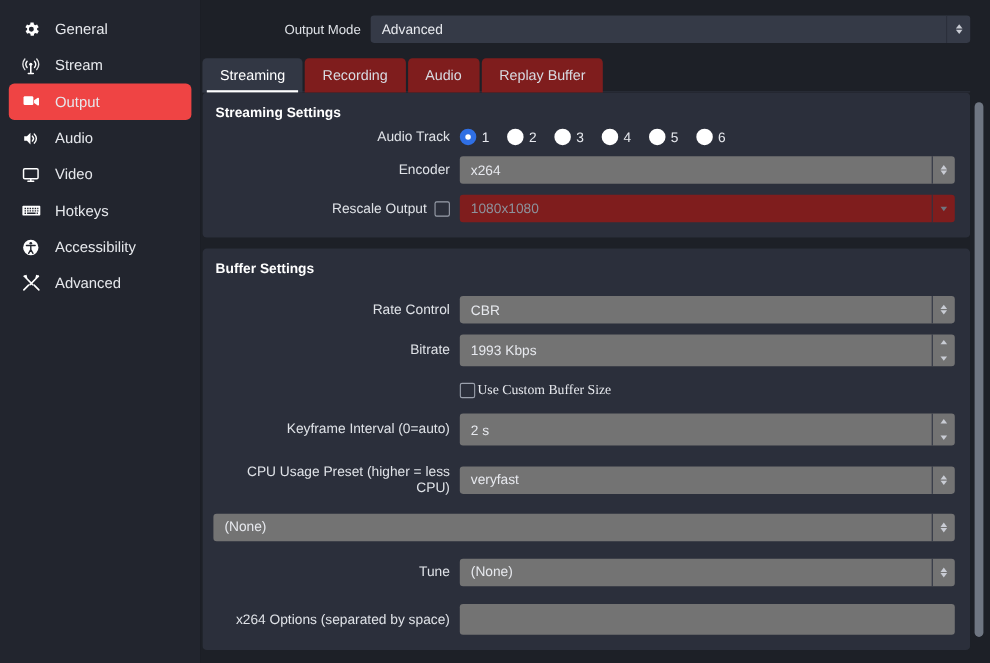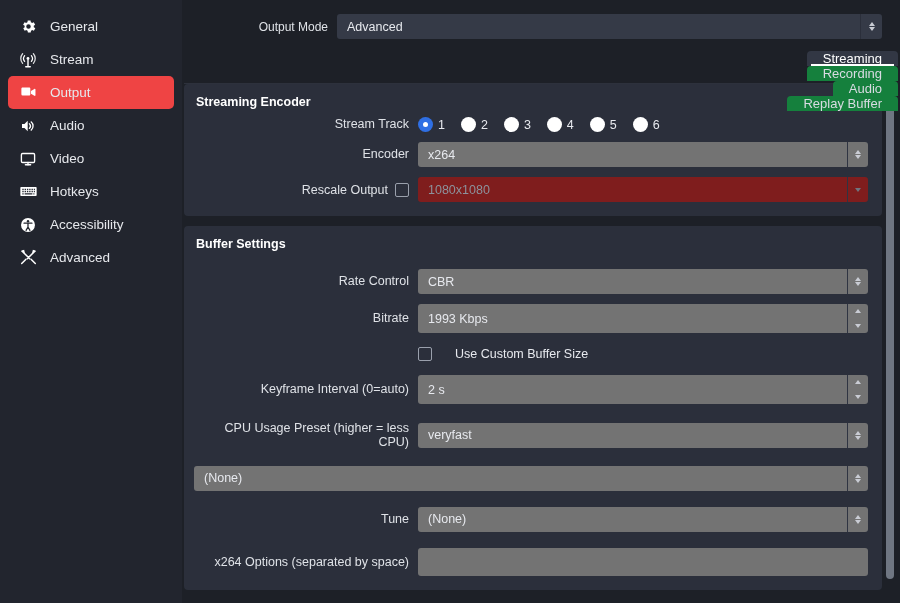--- a/index.html
+++ b/index.html
@@ -78,32 +78,31 @@
   .chev.dn { border-top: 4px solid #c9ccd4; }
   .chev.dim.dn { border-top-color: #70757f; }
 
   
   .tabs {
     display: flex; align-items: flex-end;
     height: 33px;
     margin: 8px 0 0 2px;
     padding-left: 0px;
     position: relative;
-    flex-direction: column;
   }
   .tabs::after {
     content: ""; position: absolute; left: 0; right: 18px; bottom: 0;
     height: 1px; background: #2d313c;
   }
   .tab {
     height: 31px;
     padding: 0 16px;
     display: flex; align-items: center;
     font-size: 13px; color: #d8dbe2;
-    background: #15803d;
+    background: #7f1d1d;
     border-radius: 4px 4px 0 0;
     margin-right: 2px;
     position: relative;
     z-index: 1;
   }
   .tab.active { background: #323744; color: #ffffff; }
   .tab.active::after {
     content: ""; position: absolute; left: 4px; right: 4px; bottom: 0;
     height: 2px; background: #ffffff;
   }
@@ -173,21 +172,21 @@
   .rnum { font-size: 12.5px; color: #e7e9ee; }
 
   
   .cbox {
     width: 14px; height: 14px;
     border: 1px solid #9aa0ac;
     background: #2b2f3b;
     border-radius: 2px;
     flex: 0 0 14px;
   }
-  .cb-inline { display: flex; align-items: flex-end; gap: 23px; }
+  .cb-inline { display: flex; align-items: flex-end; gap: 2px; font-family: Liberation Serif, serif; }
   .cb-inline .cb-text { font-size: 12.5px; color: #e7e9ee; }
   .rescale-lbl {
     width: 224px; flex: 0 0 224px;
     display: flex; align-items: center; justify-content: flex-end;
     gap: 7px; padding-right: 9px;
     font-size: 12.5px; color: #dfe2e7;
   }
 
   
   .scrollbar {
@@ -317,24 +316,24 @@
         <span>Audio</span>
       </div>
       <div class="tab">
         <span>Replay Buffer</span>
       </div>
     </div>
 
     <div class="scroll-area">
 
       <div class="panel">
-        <div class="panel-title">Streaming Encoder</div>
+        <div class="panel-title">Streaming Settings</div>
 
         <div class="row">
-          <div class="lbl">Stream Track</div>
+          <div class="lbl">Audio Track</div>
           <div class="field">
             <div class="radios">
               <label class="radio">
                 <span class="dot on"></span>
                 <span class="rnum">1</span>
               </label>
               <label class="radio">
                 <span class="dot"></span>
                 <span class="rnum">2</span>
               </label>

